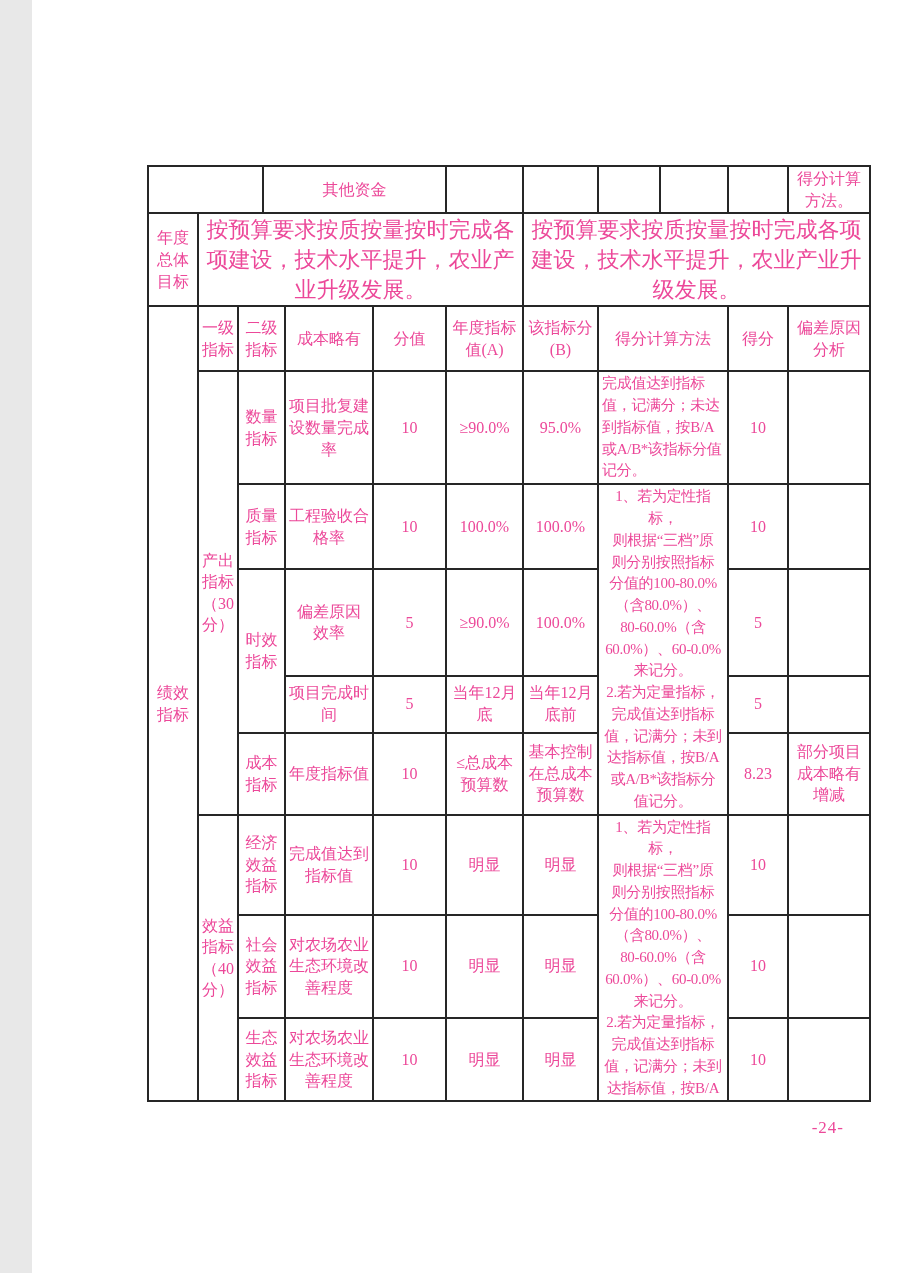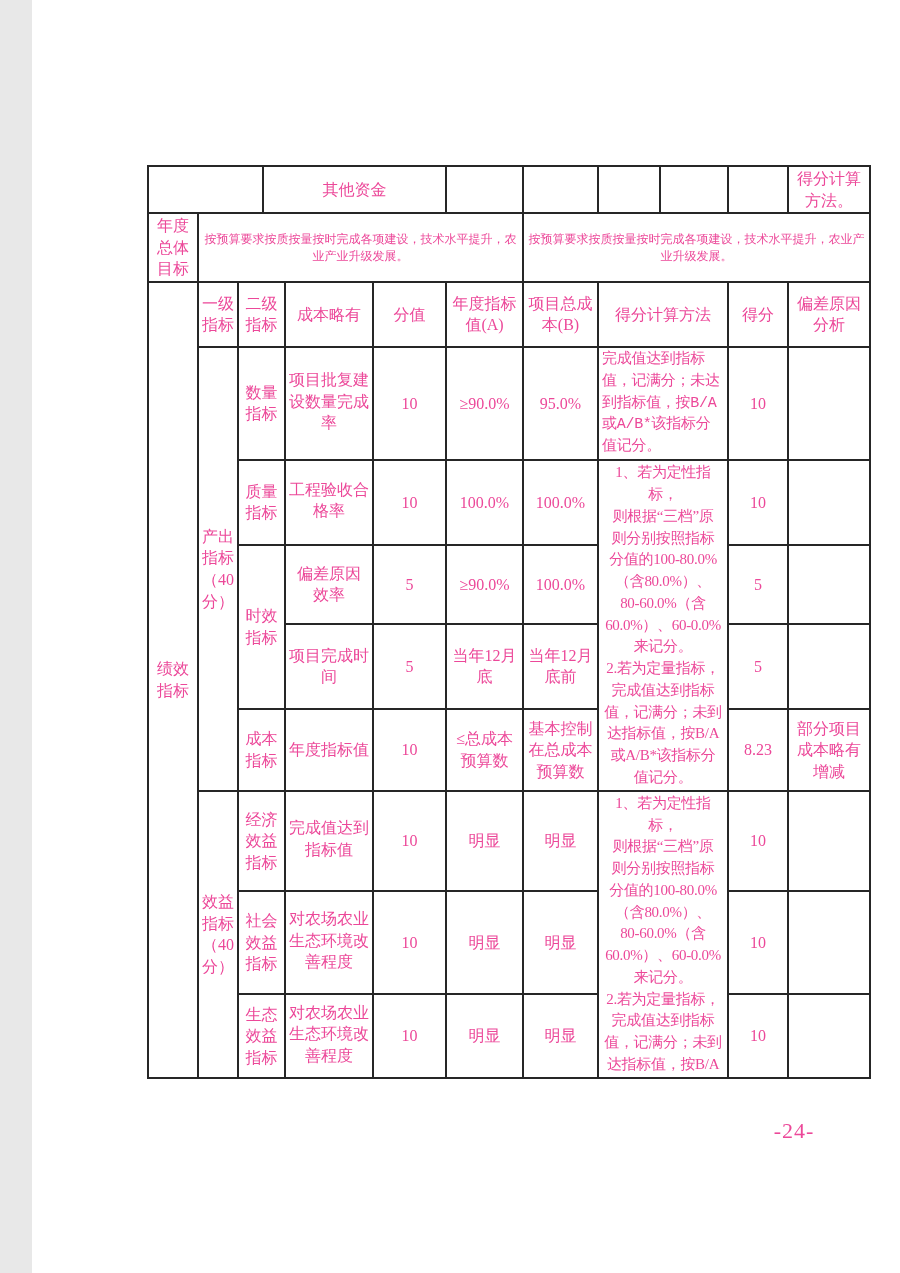--- a/index.html
+++ b/index.html
@@ -18,33 +18,33 @@
     font-size:16px;line-height:1.35;
   }
   table.doc td{
     border:2px solid #262626;
     vertical-align:middle;
     text-align:center;
     padding:1px 3px;
     overflow:hidden;
   }
   td.pre{white-space:pre-line;}
-  td.al{text-align:left;font-family:Liberation Mono, monospace;}
+  td.al{text-align:left;}
   td.method{
     white-space:pre-line;
     font-size:15px;
     letter-spacing:-0.3px;
     line-height:1.45;
     padding:1px 1px;
   }
   td.method.al{text-align:left;padding:1px 3px;}
-  td.goal{font-size:12px;padding:1px 2px;}
+  td.goal{font-size:22px;padding:1px 2px;}
   .page-number{
     position:absolute;left:712px;top:1118px;width:100px;
-    text-align:center;font-size:22px;letter-spacing:1px;
+    text-align:right;font-size:17px;letter-spacing:1px;
   }
   .scan-artifact{
     position:absolute;left:885px;top:1022px;height:232px;width:0;
     border-left:2px dashed #cccccc;opacity:.65;
   }
 </style>
 </head>
 <body>
 
 <div class="page">
@@ -88,31 +88,31 @@
     <tr style="height:65px">
       <td rowspan="9" class="pre">绩效
 指标</td>
       <td class="pre">一级
 指标</td>
       <td colspan="2" class="pre">二级
 指标</td>
       <td>成本略有</td>
       <td>分值</td>
       <td>年度指标值(A)</td>
-      <td>项目总成本(B)</td>
+      <td>该指标分(B)</td>
       <td colspan="2">得分计算方法</td>
       <td>得分</td>
       <td class="pre">偏差原因
 分析</td>
     </tr>
 
     <tr style="height:113px">
       <td rowspan="5" class="pre">产出
 指标
-（40
+（30
 分）</td>
       <td colspan="2" class="pre">数量
 指标</td>
       <td class="al pre">项目批复建设数量完成率</td>
       <td>10</td>
       <td>≥90.0%</td>
       <td>95.0%</td>
       <td colspan="2" class="method al">完成值达到指标值，记满分；未达到指标值，按B/A或A/B*该指标分值记分。</td>
       <td>10</td>
       <td></td>
@@ -148,21 +148,21 @@
 指标</td>
       <td class="pre">偏差原因
 效率</td>
       <td>5</td>
       <td>≥90.0%</td>
       <td>100.0%</td>
       <td>5</td>
       <td></td>
     </tr>
 
-    <tr style="height:85px">
+    <tr style="height:57px">
       <td class="pre">项目完成时
 间</td>
       <td>5</td>
       <td class="pre">当年12月
 底</td>
       <td class="pre">当年12月
 底前</td>
       <td>5</td>
       <td></td>
     </tr>

